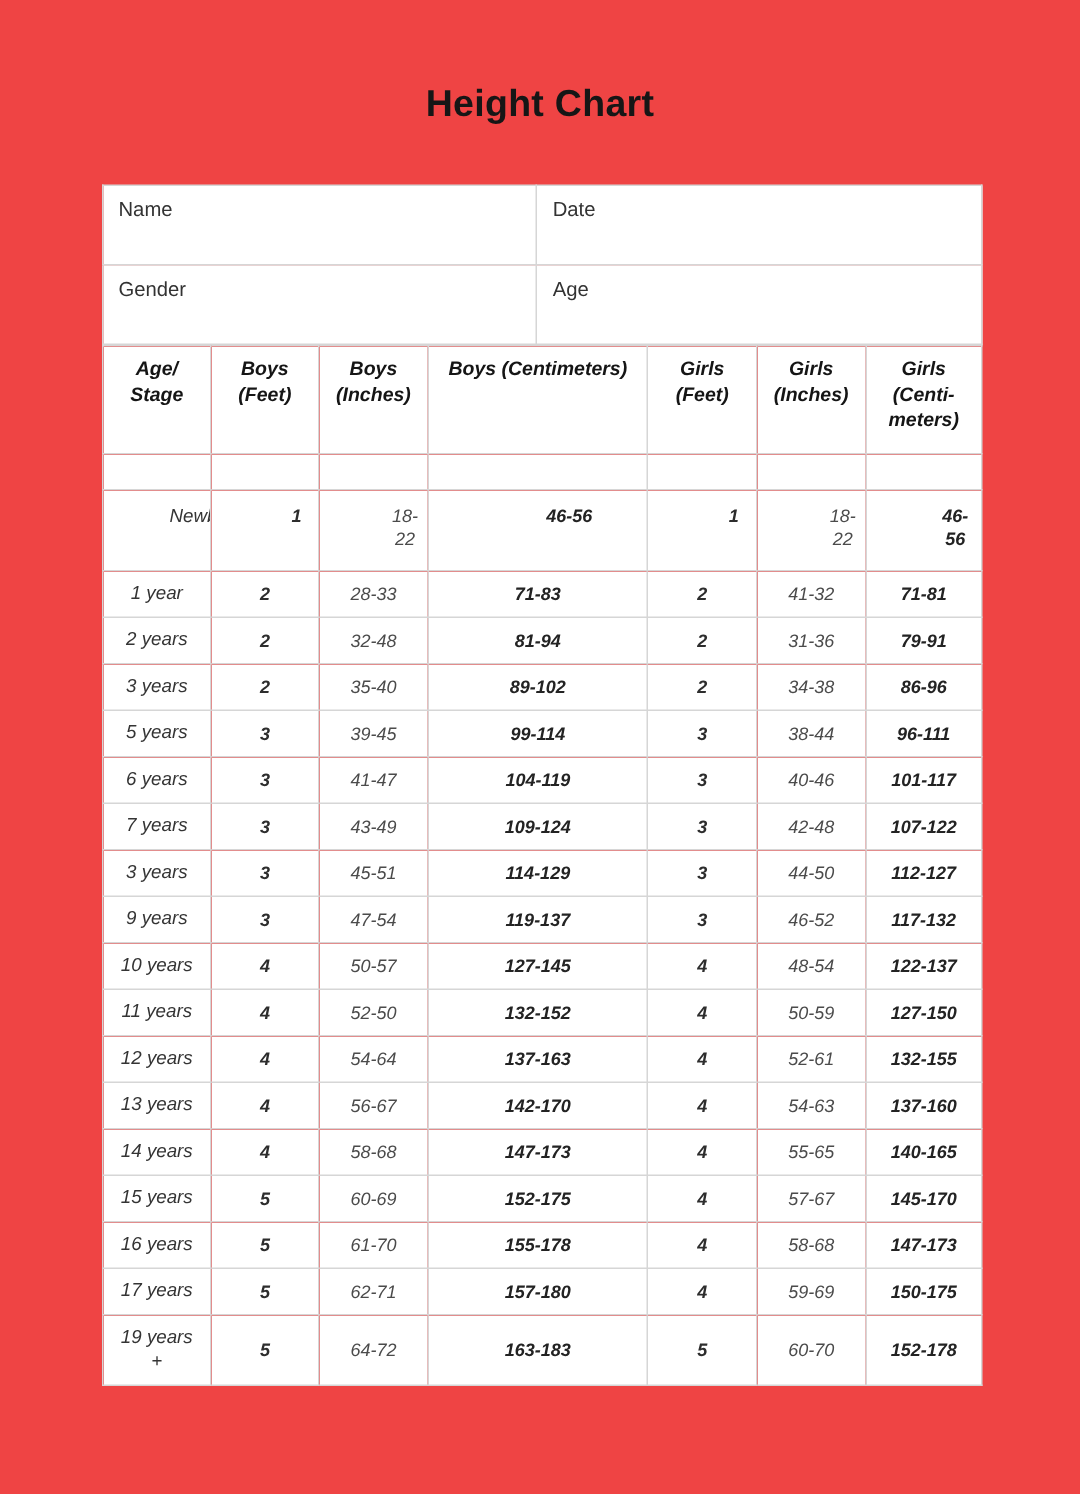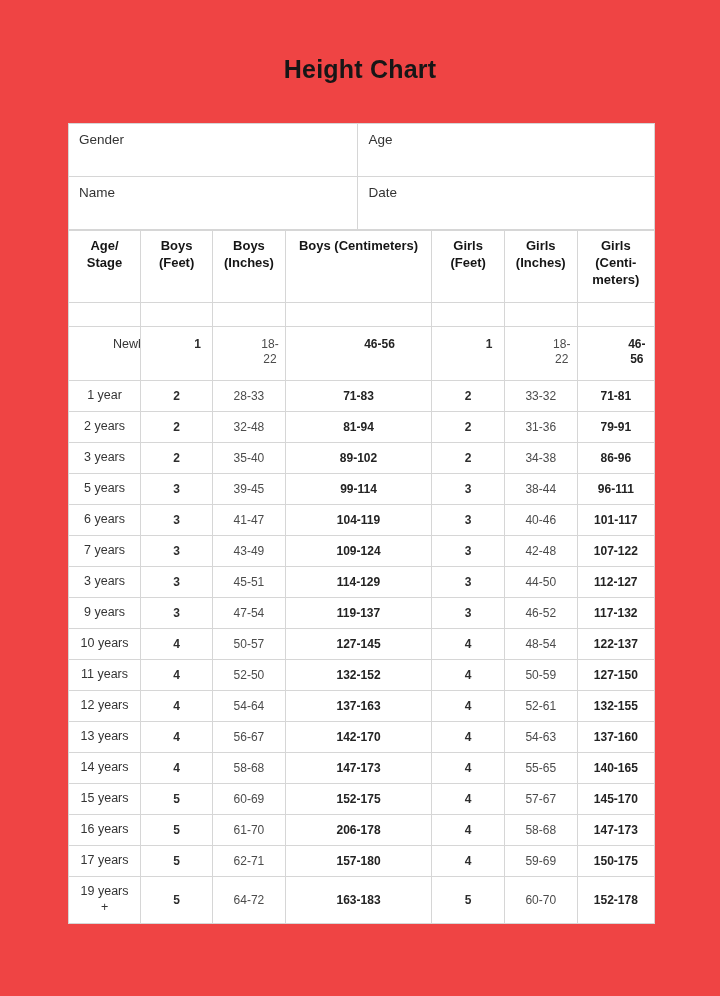--- a/index.html
+++ b/index.html
@@ -42,20 +42,21 @@
     height: 44px;
     vertical-align: top;
     padding: 8px 0 0 10px;
     font-size: 13.5px;
     color: #333333;
     background: #ffffff;
   }
   
   .height-table {
     font-size: 12px;
+    font-style: italic;
   }
   .height-table th,
   .height-table td {
     border: 1px solid #d6d6d6;
     text-align: center;
     white-space: pre-line;
     overflow: hidden;
     background: #ffffff;
   }
   .height-table th {
@@ -103,32 +104,32 @@
   <div class="sheet">
 
     <table class="info-table">
       <colgroup>
         <col style="width:49.4%">
         <col style="width:50.6%">
       </colgroup>
       <tbody>
         <tr>
           <td>
+            <span>Name</span>
+          </td>
+          <td>
+            <span>Date</span>
+          </td>
+        </tr>
+        <tr>
+          <td>
             <span>Gender</span>
           </td>
           <td>
             <span>Age</span>
-          </td>
-        </tr>
-        <tr>
-          <td>
-            <span>Name</span>
-          </td>
-          <td>
-            <span>Date</span>
           </td>
         </tr>
       </tbody>
     </table>
 
     <table class="height-table">
       <colgroup>
         <col style="width:12.3%">
         <col style="width:12.3%">
         <col style="width:12.4%">
@@ -173,21 +174,21 @@
             <td class="c4">1</td>
             <td class="c5">18-22</td>
             <td class="c6">46-56</td>
           </tr>
           <tr>
             <td class="c0">1 year</td>
             <td class="c1">2</td>
             <td class="c2">28-33</td>
             <td class="c3">71-83</td>
             <td class="c4">2</td>
-            <td class="c5">33-32</td>
+            <td class="c5">41-32</td>
             <td class="c6">71-81</td>
           </tr>
           <tr>
             <td class="c0">2 years</td>
             <td class="c1">2</td>
             <td class="c2">32-48</td>
             <td class="c3">81-94</td>
             <td class="c4">2</td>
             <td class="c5">31-36</td>
             <td class="c6">79-91</td>
@@ -297,21 +298,21 @@
             <td class="c2">60-69</td>
             <td class="c3">152-175</td>
             <td class="c4">4</td>
             <td class="c5">57-67</td>
             <td class="c6">145-170</td>
           </tr>
           <tr>
             <td class="c0">16 years</td>
             <td class="c1">5</td>
             <td class="c2">61-70</td>
-            <td class="c3">206-178</td>
+            <td class="c3">155-178</td>
             <td class="c4">4</td>
             <td class="c5">58-68</td>
             <td class="c6">147-173</td>
           </tr>
           <tr>
             <td class="c0">17 years</td>
             <td class="c1">5</td>
             <td class="c2">62-71</td>
             <td class="c3">157-180</td>
             <td class="c4">4</td>

